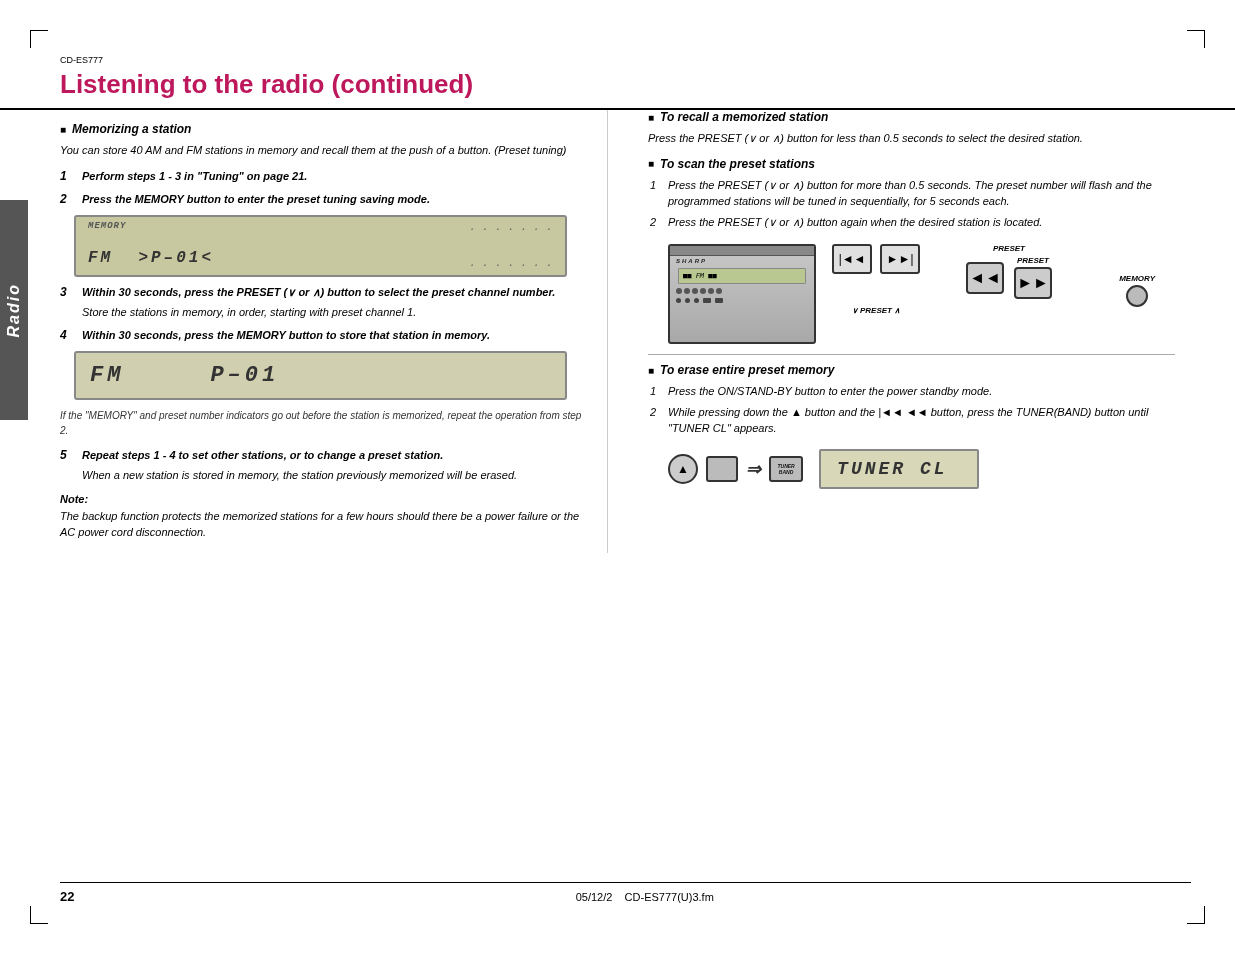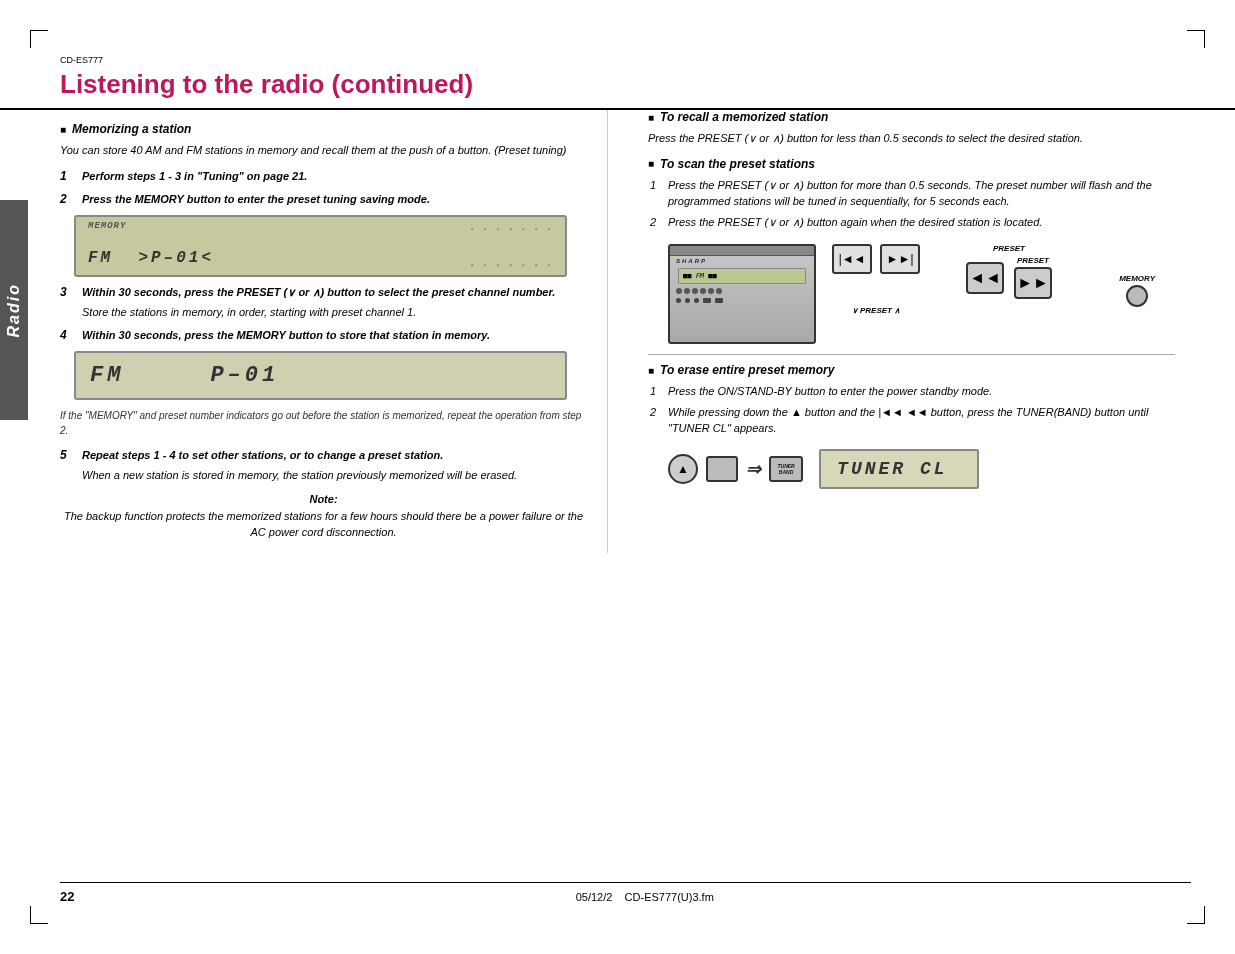--- a/index.html
+++ b/index.html
@@ -225,21 +225,20 @@
       align-items: center;
       min-width: 160px;
       min-height: 40px;
     }
 
     
     .note-section {
       margin-top: 6px;
       font-size: 11px;
       line-height: 1.5;
-      text-align: center;
     }
     .note-title {
       font-weight: bold;
     }
 
     
     .small-list {
       margin-left: 2px;
     }
     .small-list-item {

